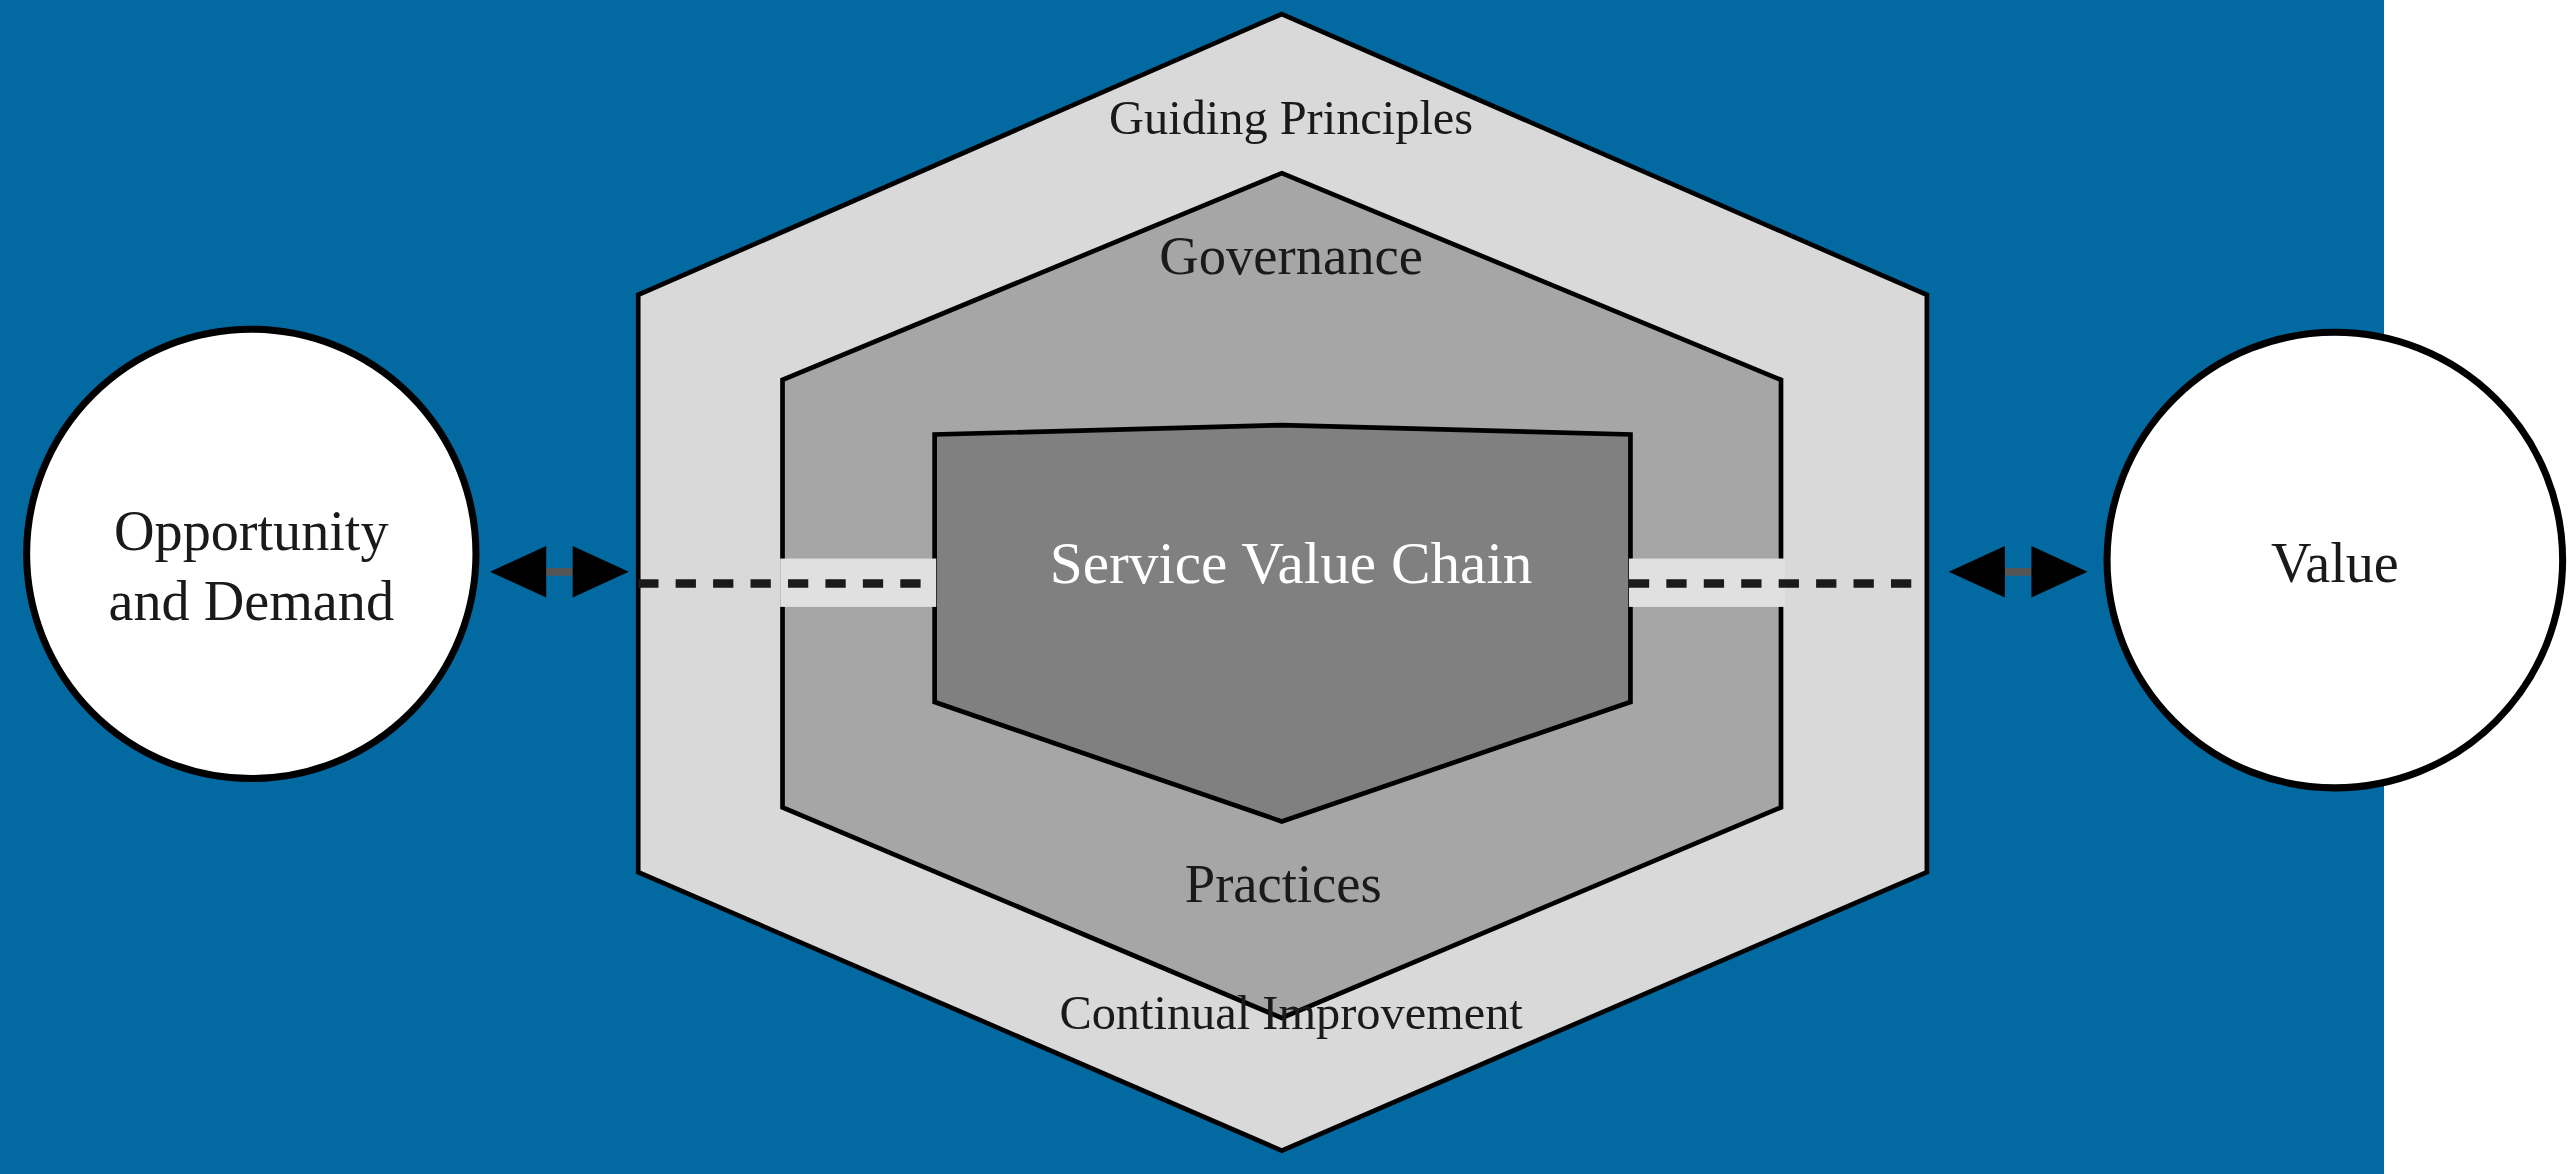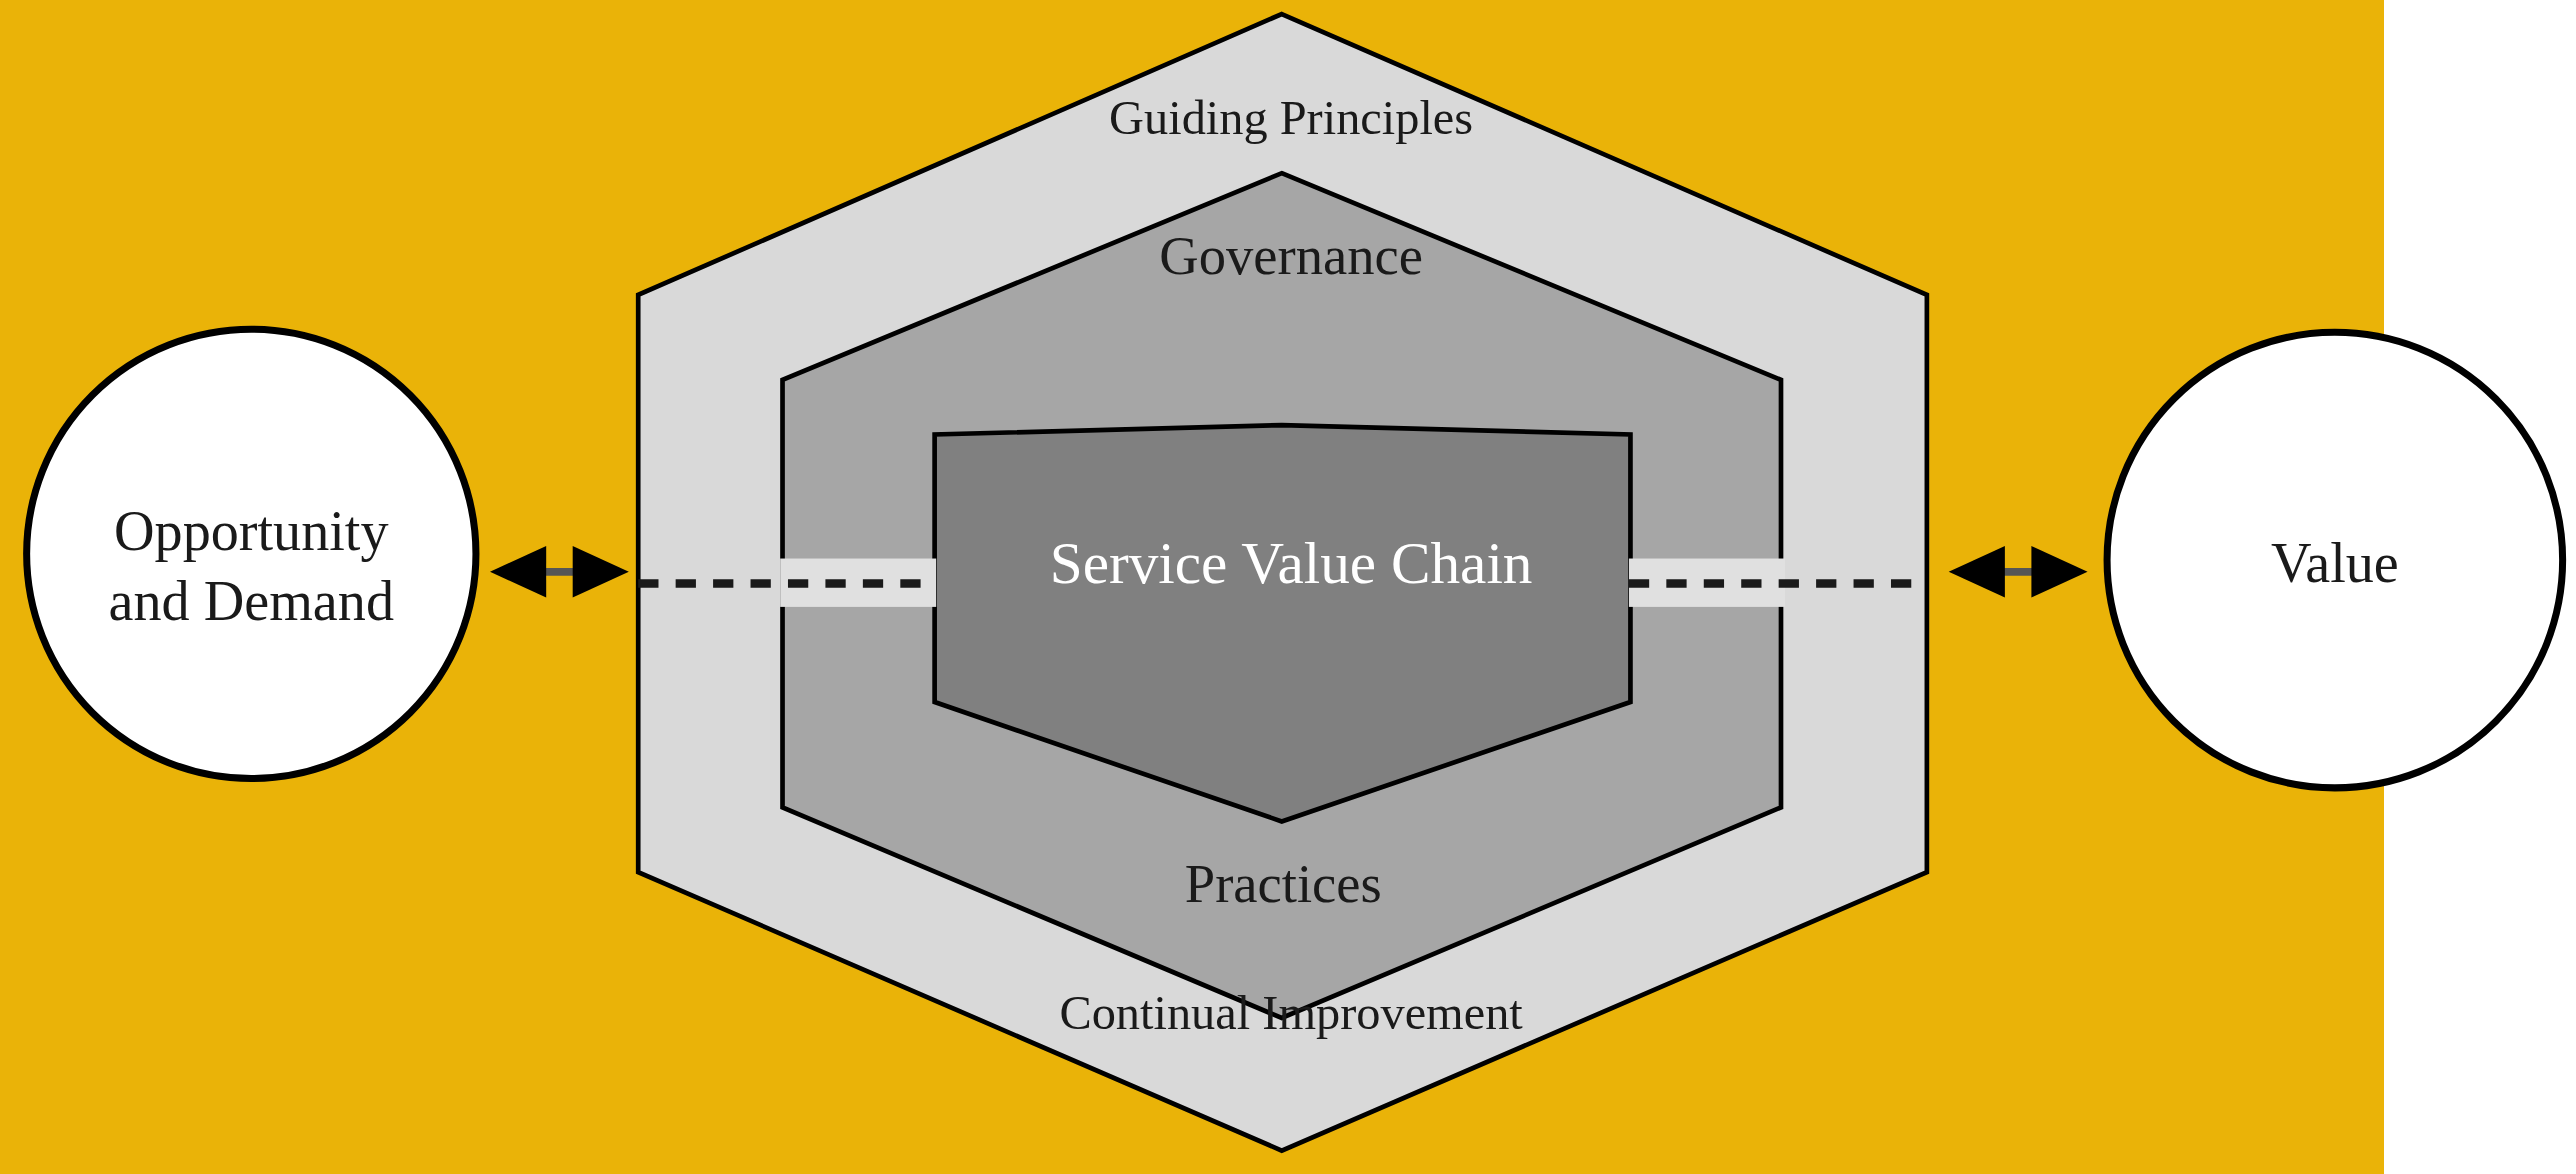--- a/index.html
+++ b/index.html
@@ -11,21 +11,21 @@
   body {
     width: 2576px;
     height: 1174px;
     overflow: hidden;
     font-family: "Liberation Serif", "DejaVu Serif", serif;
   }
   #diagram-root {
     position: relative;
     width: 2384px;
     height: 1174px;
-    background: #eab308;
+    background: #0369a1;
   }
   svg#svs-svg {
     position: absolute;
     top: 0;
     left: 0;
     width: 2576px;
     height: 1174px;
     display: block;
   }
   .label-text {

